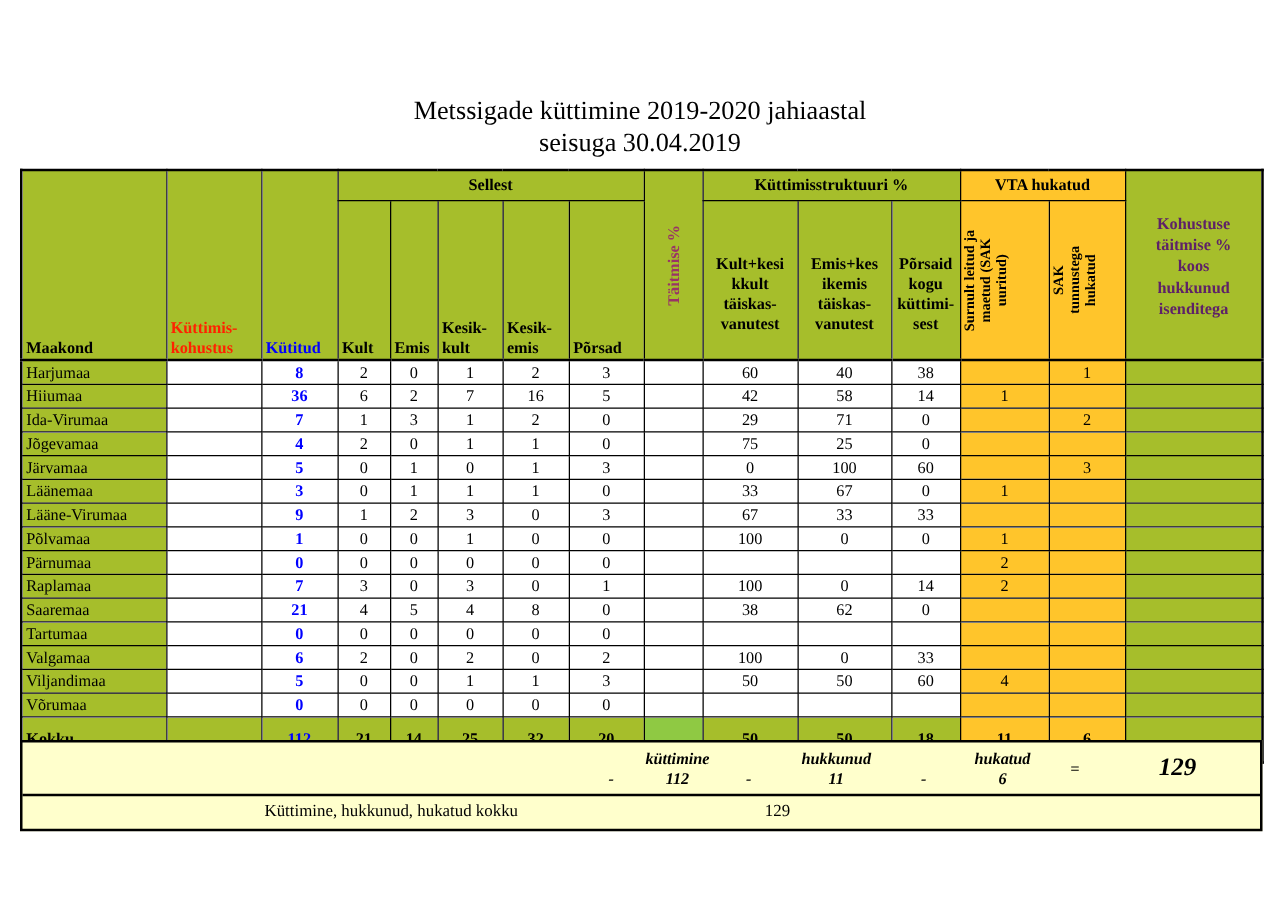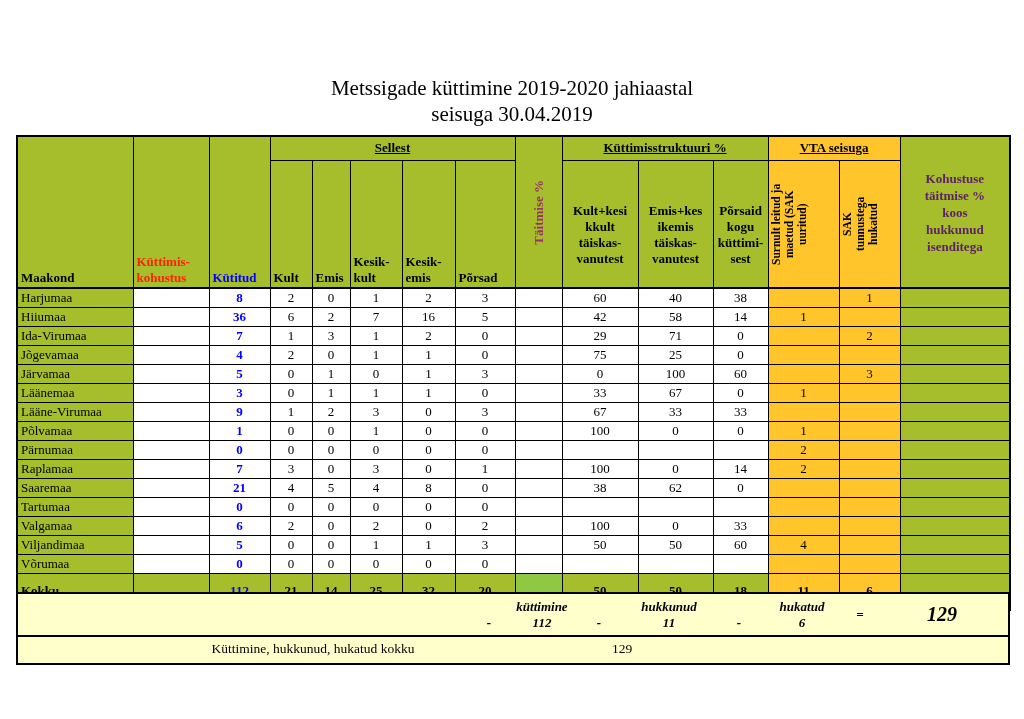--- a/index.html
+++ b/index.html
@@ -22,21 +22,21 @@
   .main th, .main td { border:1px solid #000; padding:0; overflow:hidden; }
 
   thead th {
     background:var(--green); font-weight:bold; font-size:13px;
     white-space:pre-line;
   }
   thead tr.grp th { height:24px; }
   thead tr.sub th { height:96px; }
   thead th[rowspan], thead tr.sub th { border-bottom:2px solid #000; }
 
-  th.gh  { text-align:center; vertical-align:middle;text-decoration:underline; }
+  th.gh  { text-align:center; vertical-align:middle; }
   th.bl  { text-align:left; vertical-align:bottom; padding:0 1px 1px 3px; line-height:16px; }
   th.ctrb{ text-align:center; vertical-align:bottom; padding-bottom:20px; line-height:16px; }
   th.mid { text-align:center; vertical-align:middle; line-height:17px; color:var(--purple-dark); }
   th.red  { color:var(--red);margin-top:45px; }
   th.blue { color:var(--blue); }
   th.vta-bg { background:var(--orange); }
 
   th.vert { vertical-align:middle; }
   .vbox  { display:flex; justify-content:center; align-items:center; height:118px; }
   .vtext { writing-mode:vertical-rl; transform:rotate(180deg); color:var(--purple-magenta); font-size:13px; }
@@ -101,21 +101,21 @@
       <th rowspan="2" class="bl red">Küttimis-
 kohustus</th>
       <th rowspan="2" class="bl blue">Kütitud</th>
       <th colspan="5" class="gh">Sellest</th>
       <th rowspan="2" class="vert">
         <div class="vbox">
           <span class="vtext">Täitmise %</span>
         </div>
       </th>
       <th colspan="3" class="gh">Küttimisstruktuuri %</th>
-      <th colspan="2" class="gh vta-bg">VTA seisuga</th>
+      <th colspan="2" class="gh vta-bg">VTA hukatud</th>
       <th rowspan="2" class="mid">Kohustuse
 täitmise %
 koos
 hukkunud
 isenditega</th>
     </tr>
     <tr class="sub">
       <th class="bl">Kult</th>
       <th class="bl">Emis</th>
       <th class="bl">Kesik-

